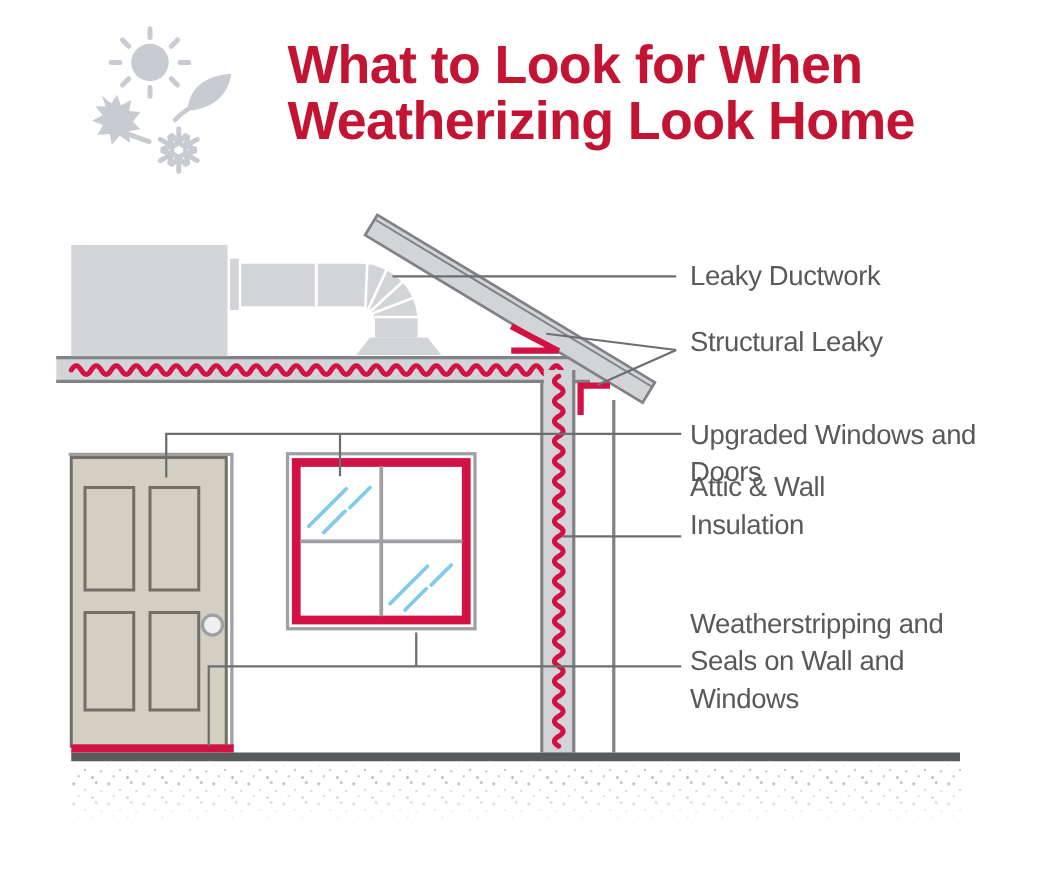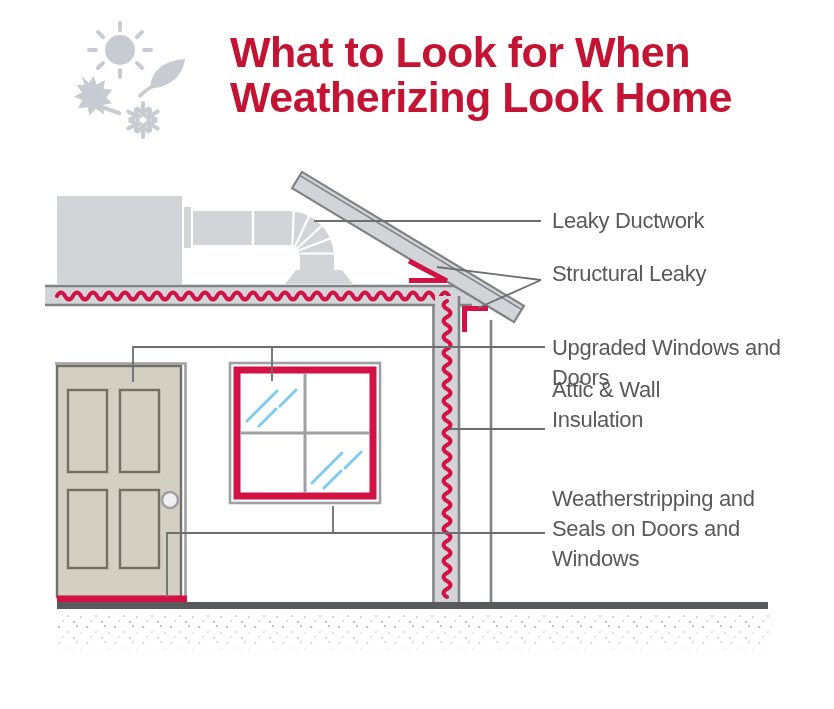--- a/index.html
+++ b/index.html
@@ -181,15 +181,15 @@
       <path d="M133 382 V347 H545 M272 347 V381"></path>
       <path d="M450 429 H545"></path>
       <path d="M167 597 V533 H545 M333 506 V533"></path>
     </g>
   </svg>
 
   <div class="label lbl-leaky">Leaky Ductwork</div>
   <div class="label lbl-seals">Structural Leaky</div>
   <div class="label lbl-windows">Upgraded Windows and Doors</div>
   <div class="label lbl-attic">Attic &amp; Wall Insulation</div>
-  <div class="label lbl-weather">Weatherstripping and Seals on Doors and Windows</div>
+  <div class="label lbl-weather">Weatherstripping and Seals on Wall and Windows</div>
 
 </div>
 
 </body></html>

